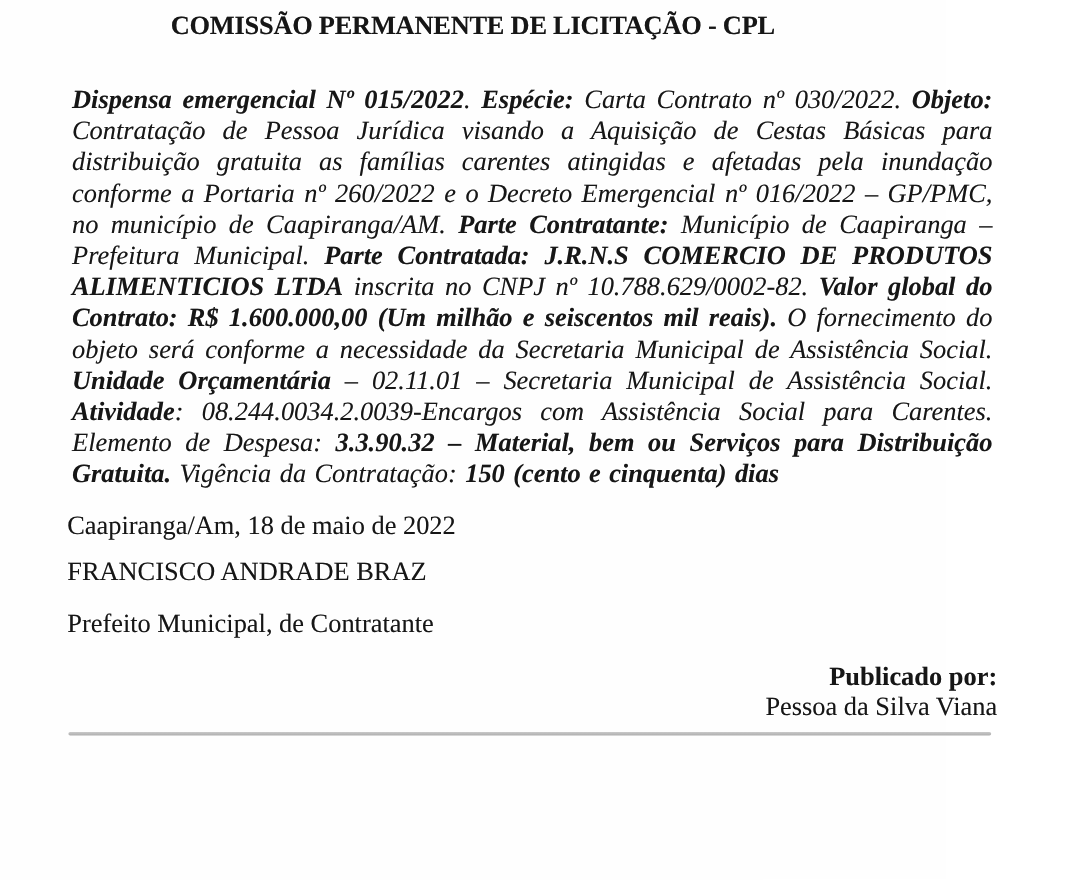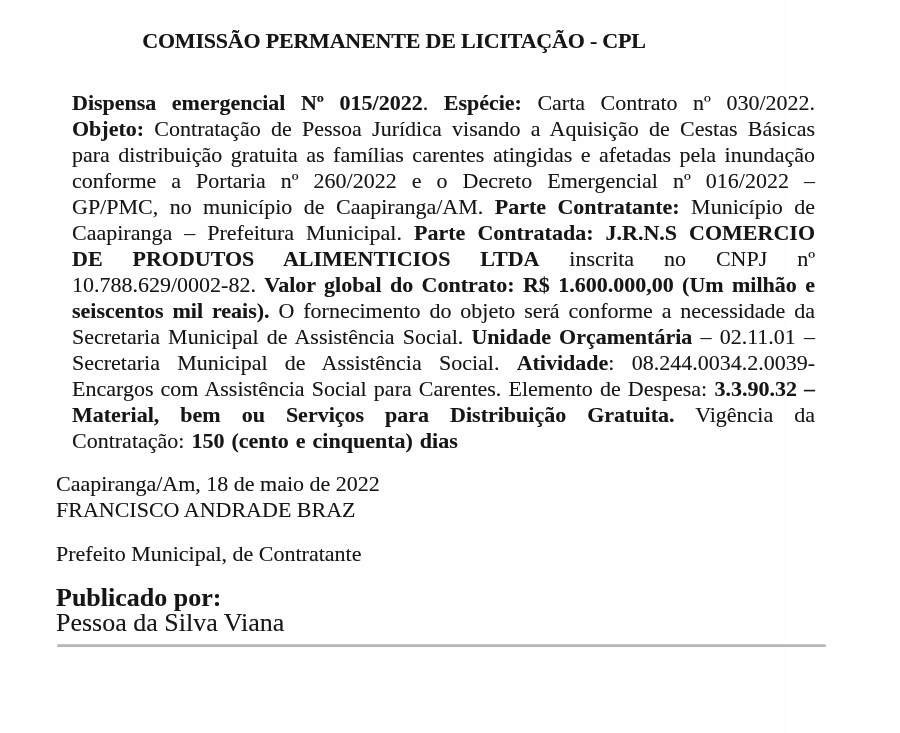--- a/index.html
+++ b/index.html
@@ -12,58 +12,59 @@
     height: 733px;
     font-family: "Liberation Serif", "DejaVu Serif", serif;
     color: #161616;
     overflow: hidden;
   }
   .page {
     position: relative;
     width: 788px;
     height: 733px;
     background: #fefefe;
-    padding-top: 28px;
+    padding-top: 8px;
     box-sizing: border-box;
   }
   .doc-title {
     text-align: center;
     font-weight: bold;
     font-size: 22px;
     line-height: 26px;
     letter-spacing: -0.2px;
     margin: 0 30px 36px 30px;
     text-shadow: 0 0 0.5px rgba(20,20,20,0.45);
   }
   .content {
     margin-left: 56px;
     width: 775px;
   }
   .body-par {
     font-size: 22px;
     line-height: 26px;
     text-align: justify;
     word-spacing: 1.5px;
-    margin: 16px;
+    margin: 4px;
     text-shadow: 0 0 0.5px rgba(20,20,20,0.35);
+    font-style: italic;
   }
   .b { font-weight: bold; }
   .r { font-weight: normal; }
   .line {
     font-size: 22px;
     line-height: 26px;
-    margin-top: 0;
+    margin-top: 12px;
     text-shadow: 0 0 0.5px rgba(20,20,20,0.35);
   }
   .line.first { margin-top: 17px; }
   .line.signer-title-line { margin-top: 18px; }
   .published-block {
     margin-top: 18px;
-    text-align: left;
-    font-size: 26px;
+    text-align: right;
+    font-size: 22px;
     line-height: 25px;
     text-shadow: 0 0 0.5px rgba(20,20,20,0.35);
   }
   .divider {
     margin-left: 1px;
     margin-top: 9px;
     width: 769px;
     height: 3px;
     background: linear-gradient(to bottom, #c9c9c9, #adadad);
     border-radius: 2px;

